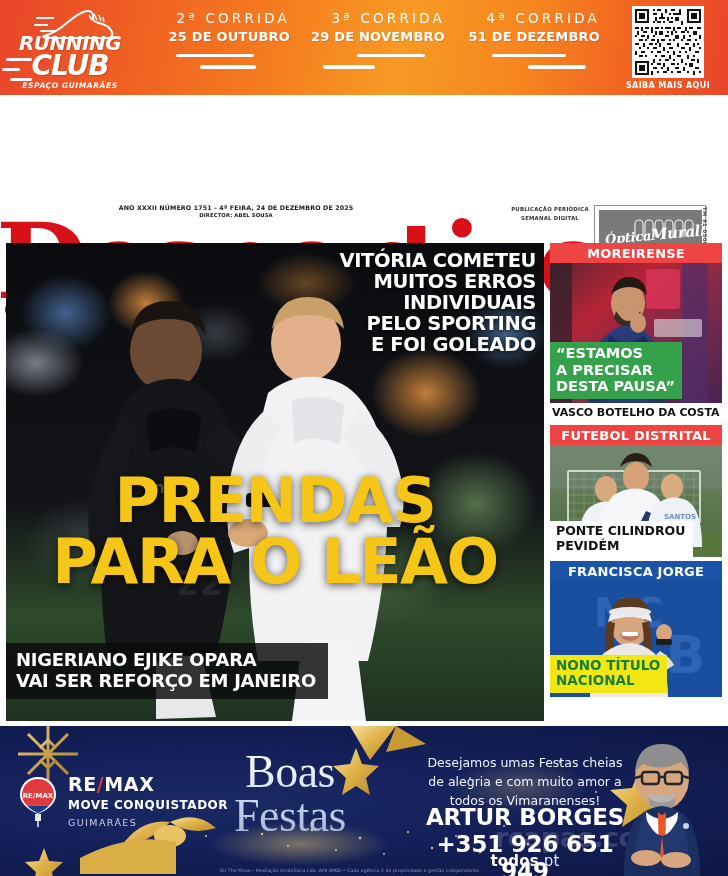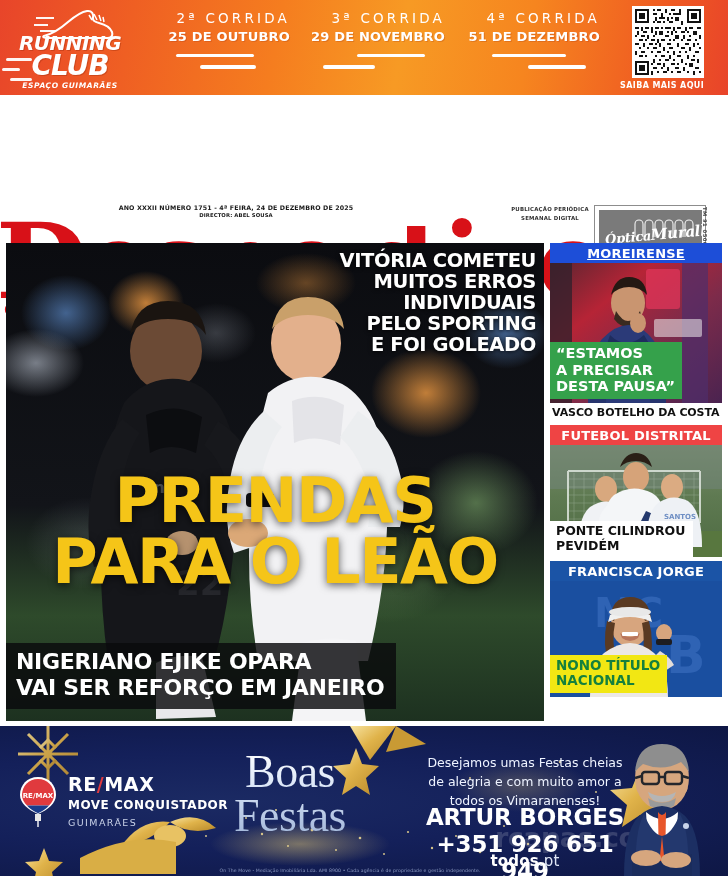--- a/index.html
+++ b/index.html
@@ -47,21 +47,21 @@
     font-family:"DejaVu Sans", sans-serif; font-weight:400; font-size:13.5px;
     letter-spacing:3.2px; color:#ffffff; line-height:1.5;
   }
   .race-d{
     font-family:"DejaVu Sans", sans-serif; font-weight:900; font-size:13px;
     letter-spacing:.2px; color:#ffffff; line-height:1.35;
     text-shadow:1px 1px 0 rgba(160,50,15,.25);
   }
   .race-bar{ height:3.5px; background:#fff; border-radius:2px; margin:6px auto 0; }
 
-  .qr-wrap{ position:absolute; right:12px; top:6px; width:96px; text-align:left; }
+  .qr-wrap{ position:absolute; right:12px; top:6px; width:96px; text-align:center; }
   .qr{ width:72px; height:72px; margin:0 auto; background:#fff; padding:3px; }
   .qr svg{ display:block; }
   .qr-cap{
     font-family:"DejaVu Sans", sans-serif; font-weight:700; font-size:8px;
     letter-spacing:.4px; color:#ffffff; margin-top:3px;
   }
 
   
   .masthead{ position:absolute; left:0; top:95px; width:728px; height:145px; background:#fff; }
   .mh-meta{
@@ -139,21 +139,21 @@
   .mp-head{
     position:absolute; left:0; top:228px; width:538px; text-align:center;
     font-family:"DejaVu Sans", sans-serif; font-weight:900;
     font-size:62px; line-height:.98; letter-spacing:-1.5px;
     color:#f5c518; text-shadow:0 2px 9px rgba(0,0,0,.65);
   }
   .mp-head .l2{ font-size:62px; }
   .mp-caption{
     position:absolute; left:0; top:400px; padding:6px 12px 8px 10px;
     background:rgba(10,10,12,.82);
-    font-family:"DejaVu Sans", sans-serif; font-weight:900; font-size:22px;
+    font-family:"DejaVu Sans", sans-serif; font-weight:900; font-size:18px;
     line-height:1.18; color:#ffffff; letter-spacing:-.3px;
   }
 
   
   .sidebar{ position:absolute; left:550px; top:243px; width:172px; height:478px; }
   .sb-block{ position:relative; width:172px; margin-bottom:4px; }
   .sb-bar{
     height:20px; display:flex; align-items:center; justify-content:center;
     font-family:"DejaVu Sans", sans-serif; font-weight:900; font-size:13px;
     color:#ffffff; letter-spacing:.2px;
@@ -539,21 +539,21 @@
 
   <div class="mp-caption">
     <div>NIGERIANO EJIKE OPARA</div>
     <div>VAI SER REFORÇO EM JANEIRO</div>
   </div>
 </div>
 
 <div class="sidebar">
 
   <div class="sb-block">
-    <div class="sb-bar" style="background:#1d4ed8;text-decoration:underline;">
+    <div class="sb-bar" style="background:#ef4444;">
       <span>MOREIRENSE</span>
     </div>
     <div class="sb-photo" style="height:140px;">
       <svg width="172" height="140" viewBox="0 0 172 140">
         <defs>
           <linearGradient id="mrBg" x1="0" y1="0" x2="1" y2="1">
             <stop offset="0%" stop-color="#5a2530"></stop>
               <stop offset="30%" stop-color="#b62436"></stop>
             <stop offset="60%" stop-color="#7d2b4a"></stop>
               <stop offset="100%" stop-color="#4a2350"></stop>

